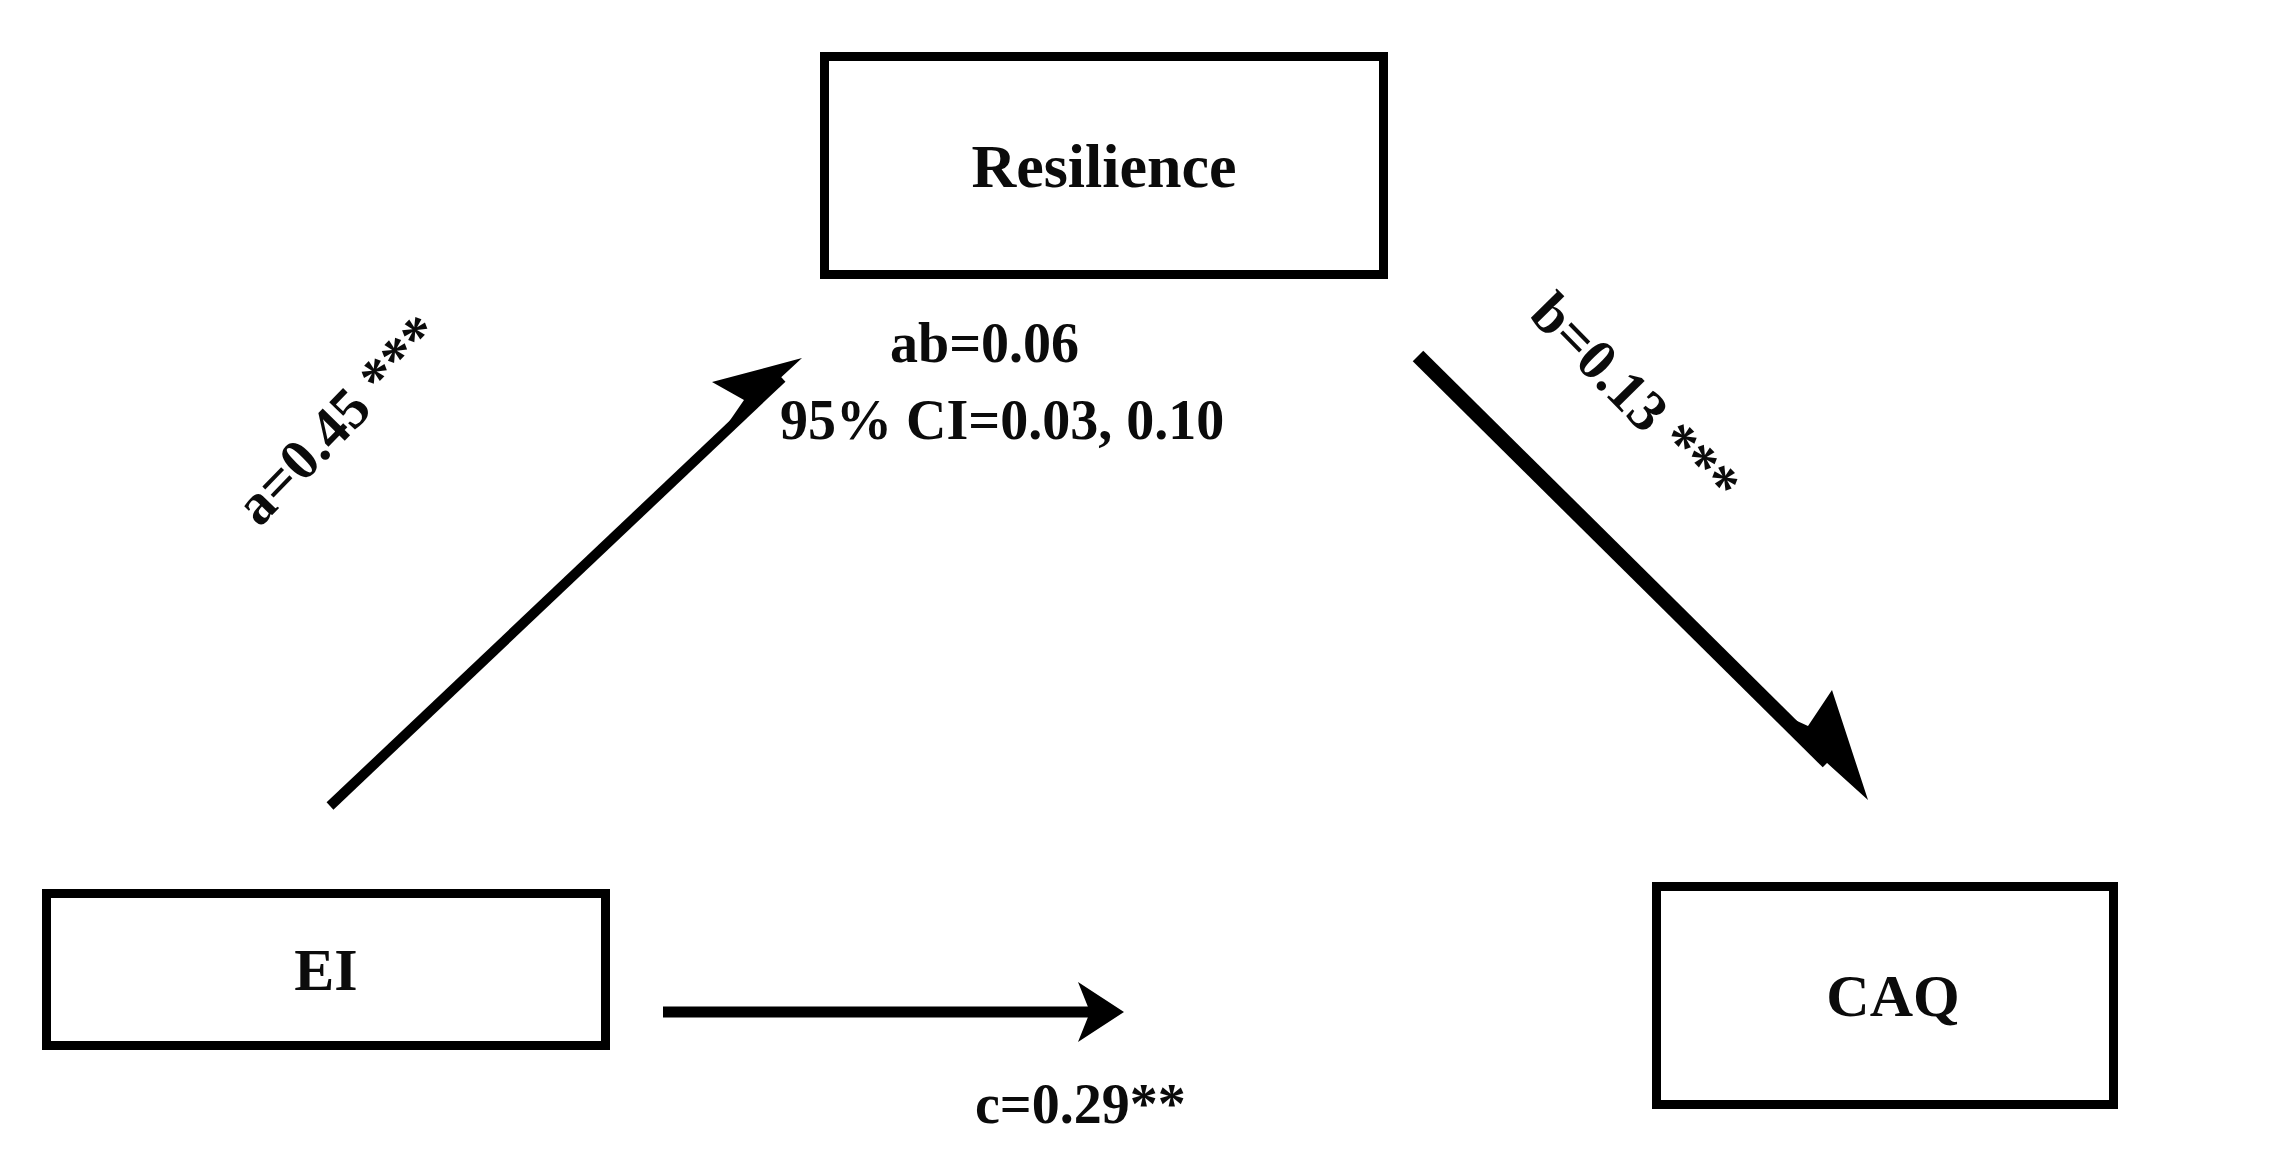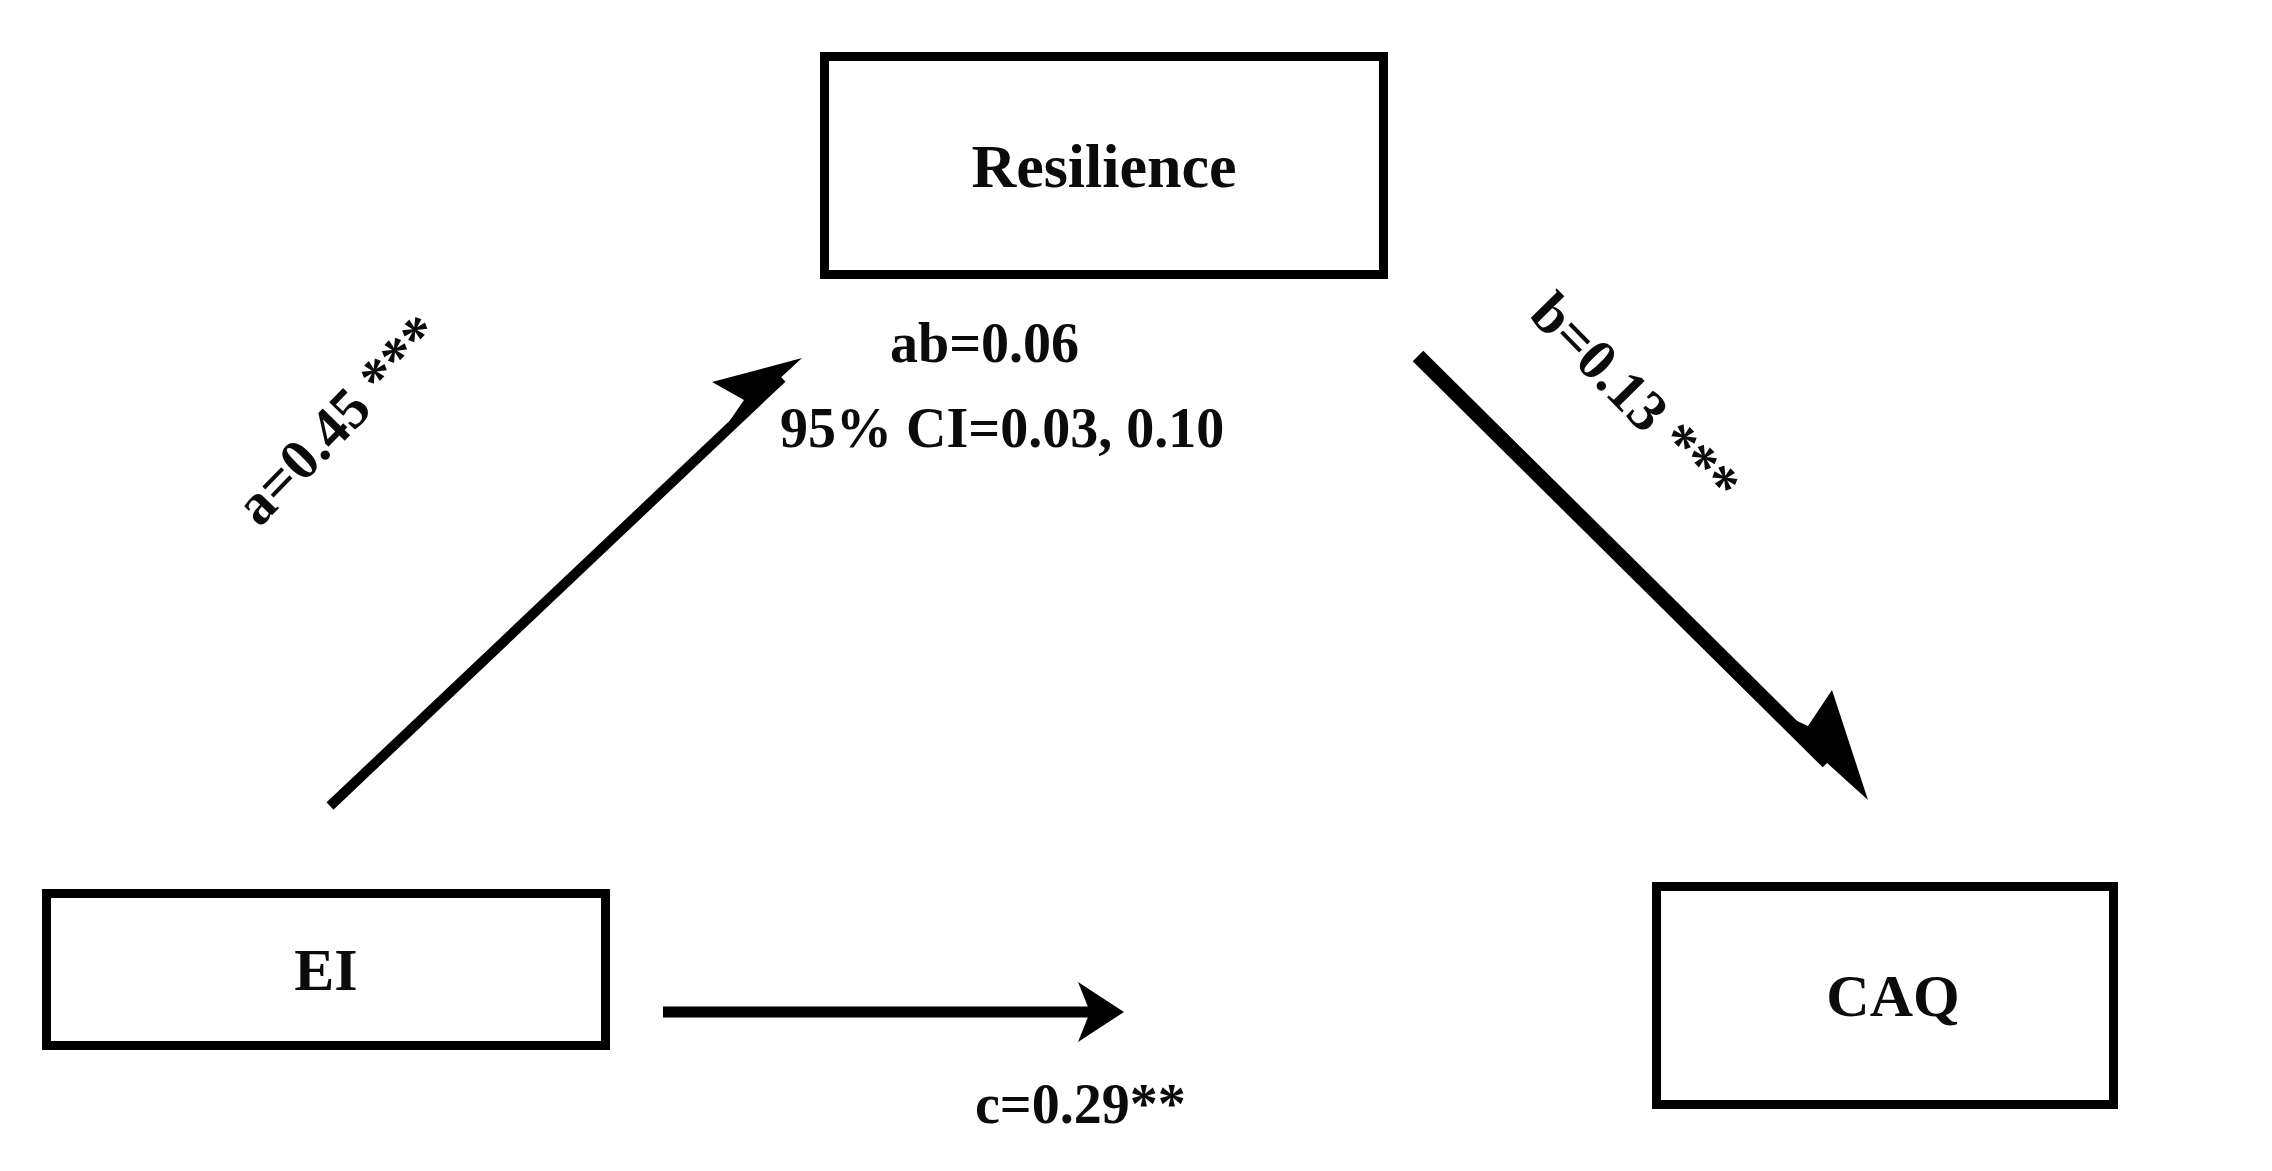--- a/index.html
+++ b/index.html
@@ -98,21 +98,21 @@
 
   #label-ab {
     left: 876px;
     top: 315px;
     font-size: 56px;
     margin-left: 14px;
   }
 
   #label-ci {
     left: 780px;
-    top: 400px;
+    top: 392px;
     font-size: 56px;
   }
 
   #label-cprime {
     left: 960px;
     top: 895px;
     font-size: 56px;
   }
 
   #label-c {

